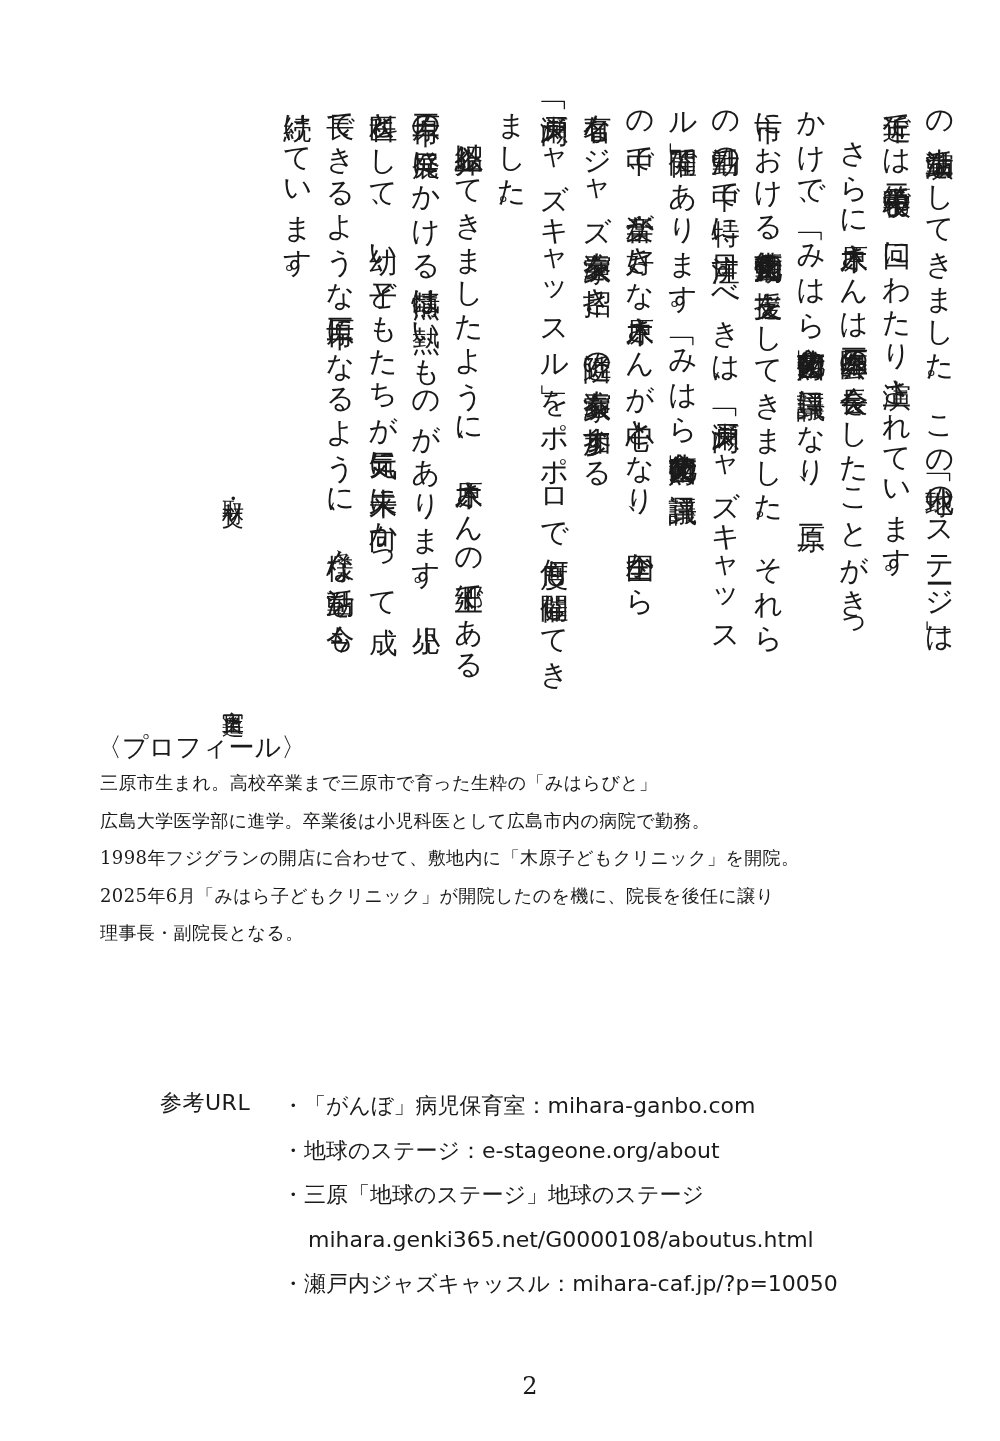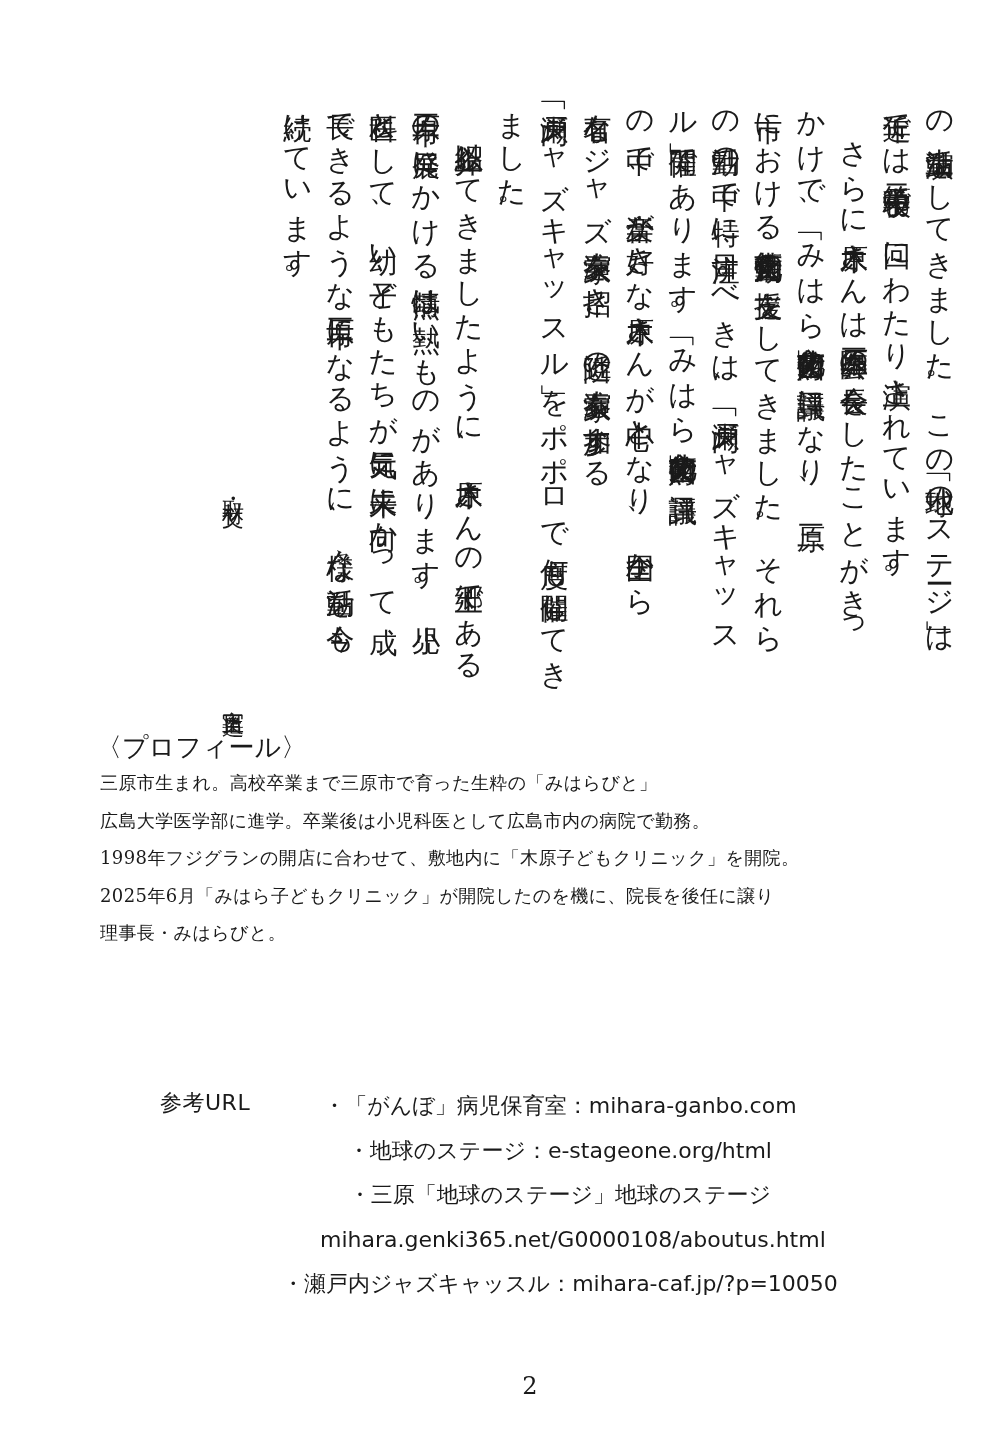--- a/index.html
+++ b/index.html
@@ -25,21 +25,21 @@
   .profile { position: absolute; left: 100px; top: 730px; width: 880px; }
   .profile .heading { font-size: 26px; height: 34px; line-height: 34px; margin-left: -4px; }
   .profile .pline { font-size: 18px; height: 37.5px; line-height: 37.5px; white-space: nowrap; letter-spacing: 0.4px; }
   .refs {
     position: absolute; left: 160px; top: 1088px; width: 760px;
     font-family: "DejaVu Sans", "Liberation Sans", sans-serif;
     font-size: 22px; color: #1a1a1a;
   }
   .refs .label { position: absolute; left: 0; top: 0; letter-spacing: 0.5px; }
   .refs .list { position: absolute; left: 122px; top: 0; }
-  .refs .item { height: 44.5px; line-height: 36px; white-space: nowrap; text-align: center; }
+  .refs .item { height: 44.5px; line-height: 36px; white-space: nowrap; }
   .refs .cont { padding-left: 26px; }
   .pagenum {
     position: absolute; left: 0; width: 1060px; top: 1372px; text-align: center;
     font-size: 24px; font-family: "DejaVu Serif", "Liberation Serif", serif;
   }
 </style>
 </head>
 <body>
 
 <div class="vbody">
@@ -65,27 +65,27 @@
   <span>取材・文</span>
   <span>宮奥正道</span>
 </div>
 
 <div class="profile">
   <div class="heading">〈プロフィール〉</div>
   <div class="pline">三原市生まれ。高校卒業まで三原市で育った生粋の「みはらびと」</div>
   <div class="pline">広島大学医学部に進学。卒業後は小児科医として広島市内の病院で勤務。</div>
   <div class="pline">1998年フジグランの開店に合わせて、敷地内に「木原子どもクリニック」を開院。</div>
   <div class="pline">2025年6月「みはら子どもクリニック」が開院したのを機に、院長を後任に譲り</div>
-  <div class="pline">理事長・みはらびと。</div>
+  <div class="pline">理事長・副院長となる。</div>
 </div>
 
 <div class="refs">
   <div class="label">参考URL</div>
   <div class="list">
     <div class="item">・「がんぼ」病児保育室：mihara-ganbo.com</div>
-    <div class="item">・地球のステージ：e-stageone.org/html</div>
+    <div class="item">・地球のステージ：e-stageone.org/about</div>
     <div class="item">・三原「地球のステージ」地球のステージ</div>
     <div class="item cont">mihara.genki365.net/G0000108/aboutus.html</div>
     <div class="item">・瀬戸内ジャズキャッスル：mihara-caf.jp/?p=10050</div>
   </div>
 </div>
 
 <div class="pagenum">2</div>
 
 </body></html>

